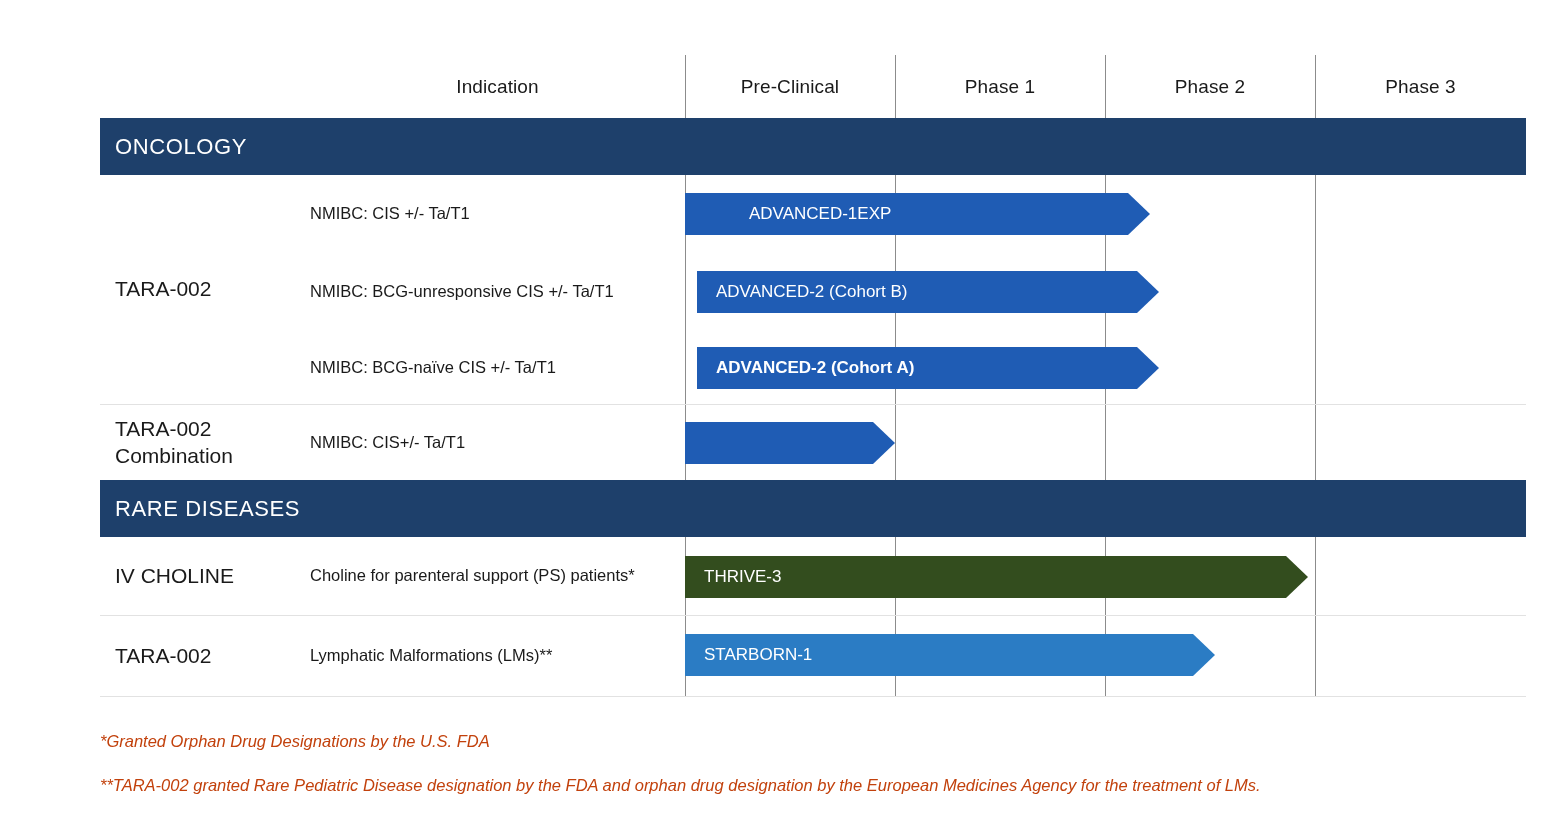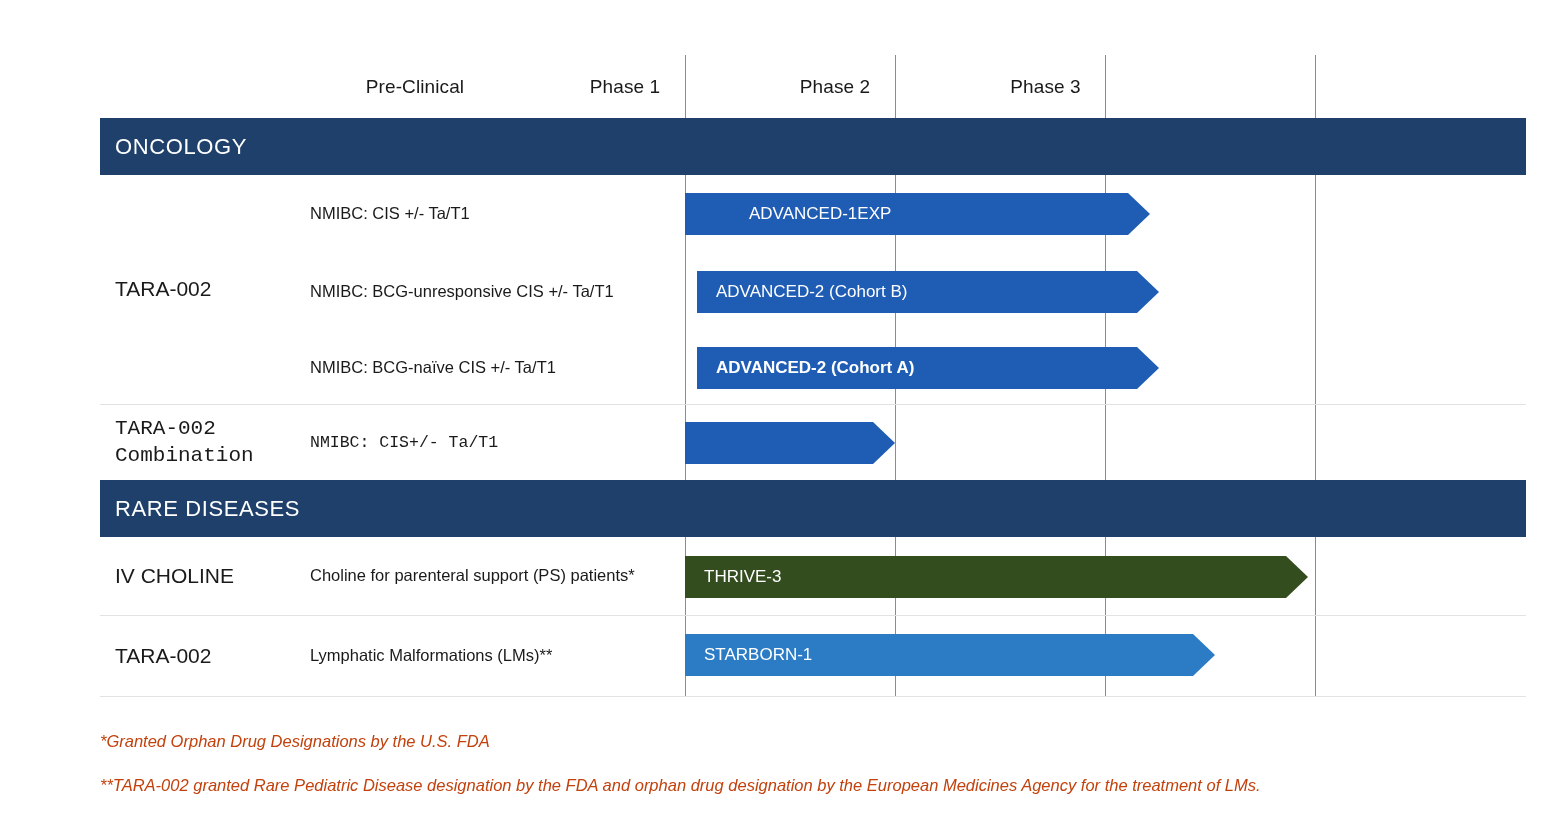--- a/index.html
+++ b/index.html
@@ -189,20 +189,21 @@
 </style>
 </head>
 <body>
 
 <div id="pipeline">
 
   <div class="table">
 
     <div class="header-row">
       <div class="header-spacer"></div>
+      <div class="header-cell header-indication">Indication</div>
       <div class="header-cell header-phase">Pre-Clinical</div>
       <div class="header-cell header-phase">Phase 1</div>
       <div class="header-cell header-phase">Phase 2</div>
       <div class="header-cell header-phase last">Phase 3</div>
 
       <div class="gridlines">
         <div class="gline" style="left:0px;"></div>
         <div class="gline" style="left:210px;"></div>
         <div class="gline" style="left:420px;"></div>
         <div class="gline" style="left:630px;"></div>
@@ -250,21 +251,21 @@
           <span class="bar-label">ADVANCED-2 (Cohort B)</span>
         </div>
 
         <div class="bar" style="left:12px; width:462px; top:172px;font-weight:bold;">
           <div class="bar-body" style="background:#1f5cb4; clip-path: polygon(0 0, calc(100% - 22px) 0, 100% 50%, calc(100% - 22px) 100%, 0 100%);"></div>
           <span class="bar-label">ADVANCED-2 (Cohort A)</span>
         </div>
       </div>
     </div>
 
-    <div class="group no-rule" style="height:75px;font-family:Liberation Mono, monospace;">
+    <div class="group no-rule" style="height:75px;">
       <div class="gridlines">
         <div class="gline" style="left:0px;"></div>
         <div class="gline" style="left:210px;"></div>
         <div class="gline" style="left:420px;"></div>
         <div class="gline" style="left:630px;"></div>
       </div>
 
       <div class="group-inner" style="height:75px;">
         <div class="asset-cell">TARA-002 Combination</div>
         <div class="rows-cell">

